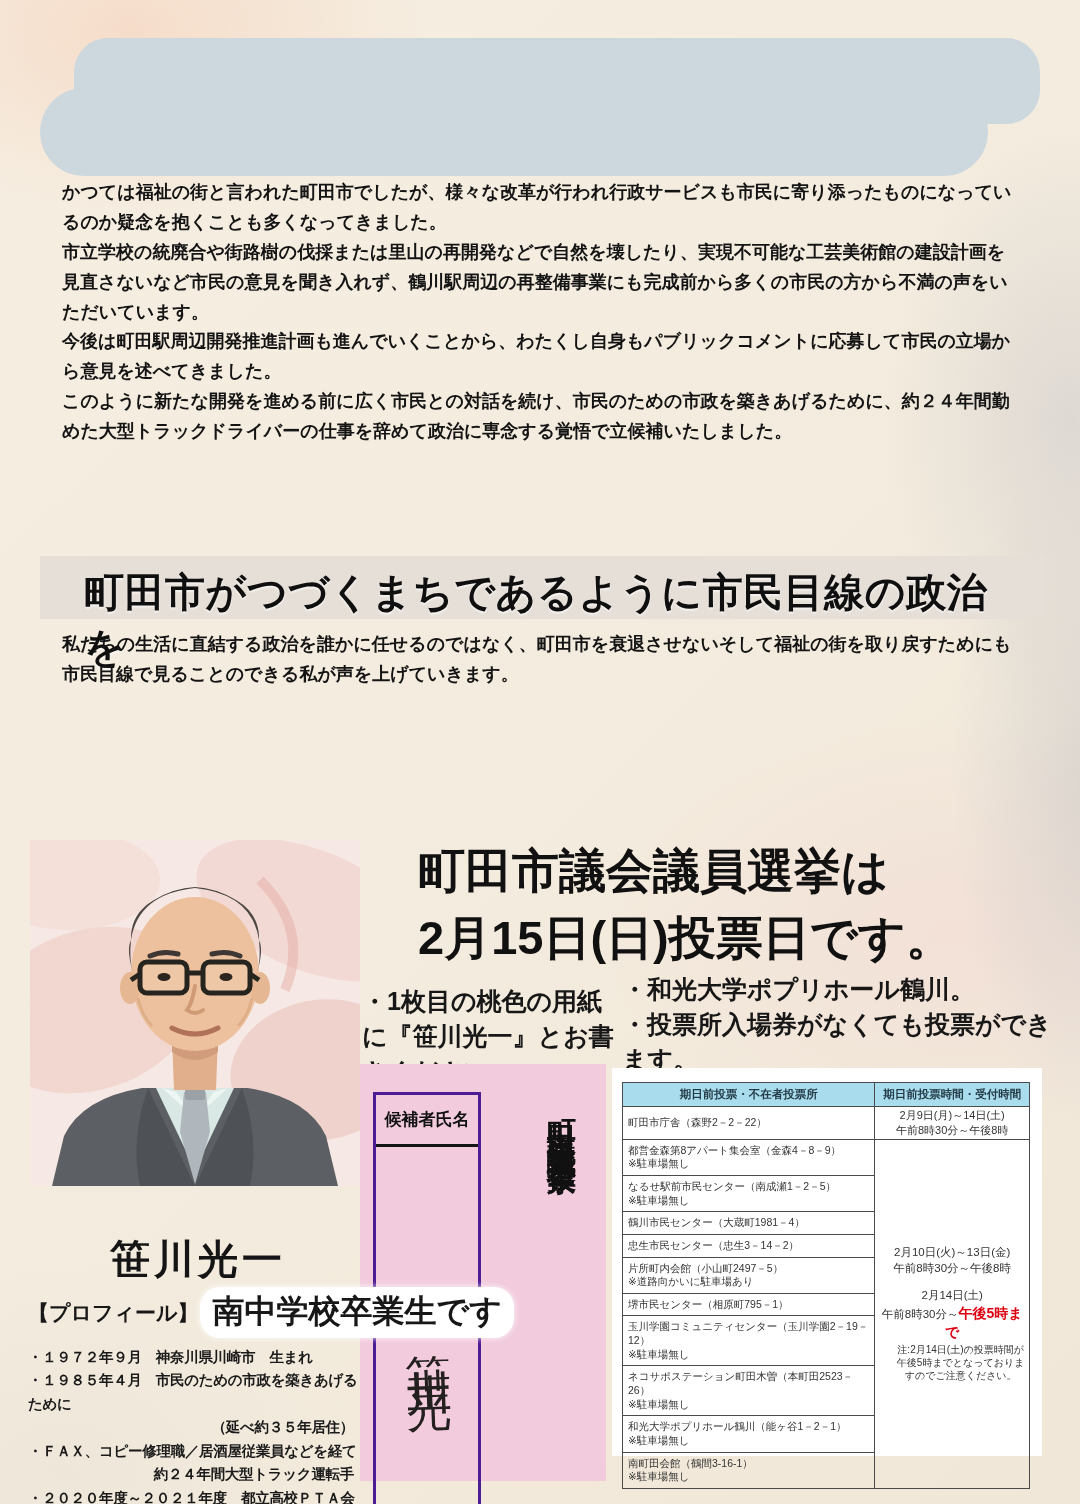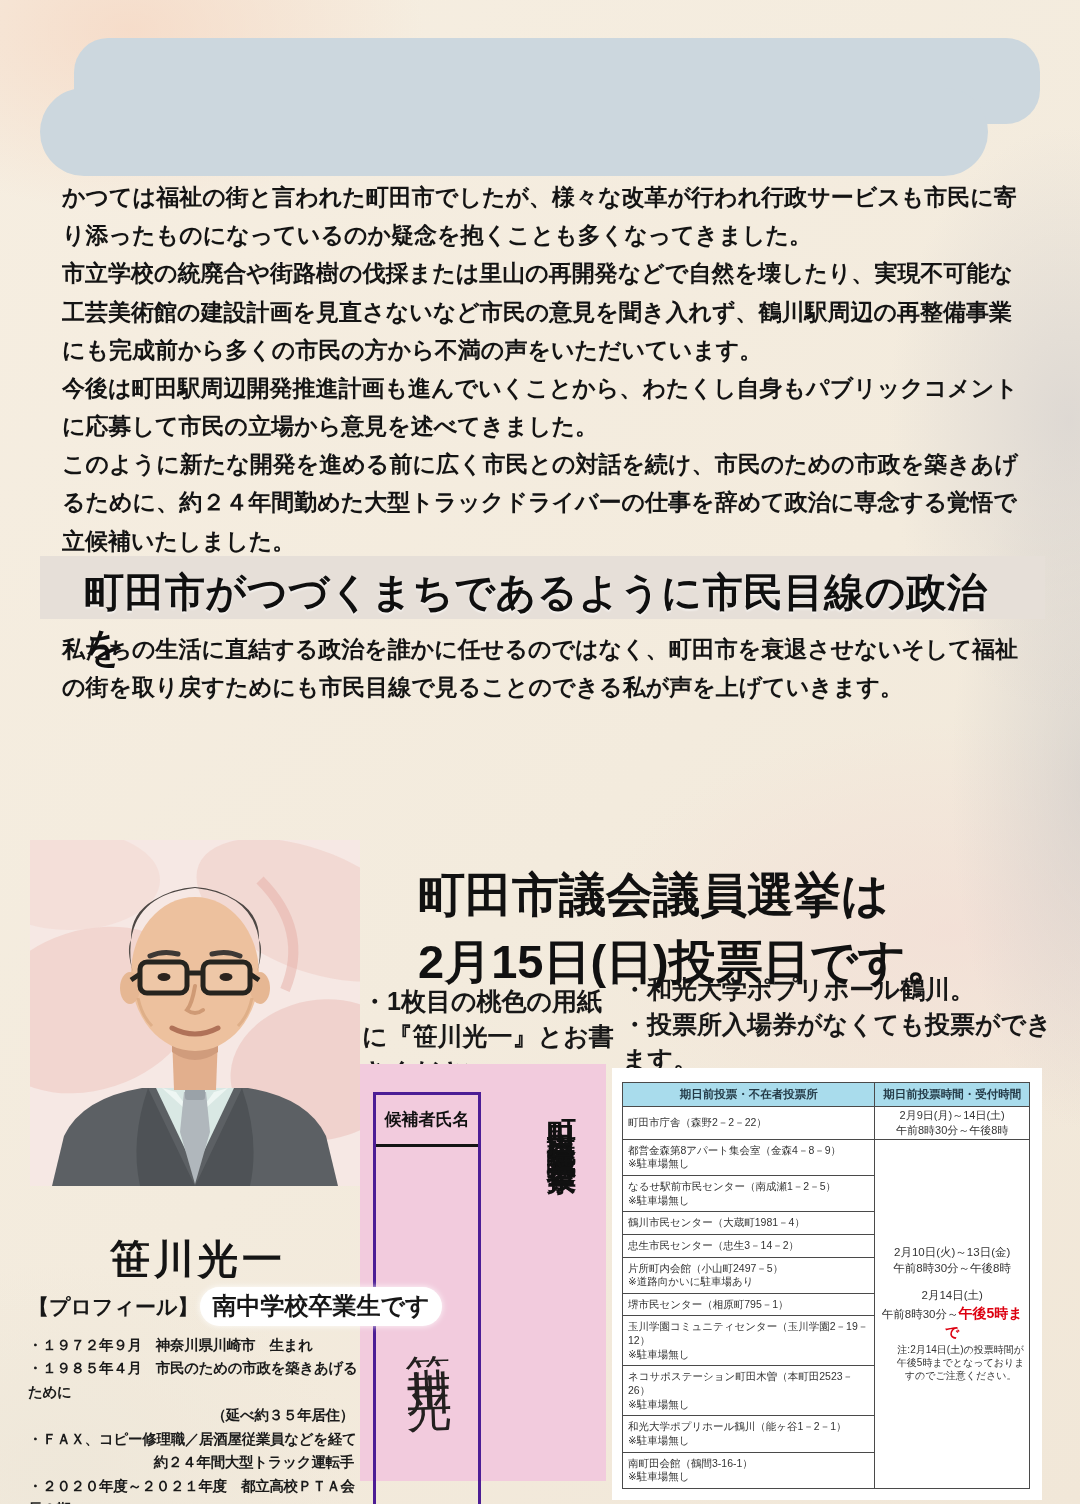--- a/index.html
+++ b/index.html
@@ -18,73 +18,73 @@
   }
   
   .banner-shape-a{position:absolute;left:74px;top:38px;width:966px;height:86px;background:#ccd7de;border-radius:34px;}
   .banner-shape-b{position:absolute;left:40px;top:88px;width:948px;height:88px;background:#ccd7de;border-radius:44px;}
   .banner-title{
     position:absolute;left:80px;top:56px;width:940px;text-align:center;
     font-size:63px;font-weight:bold;letter-spacing:1px;color:#0d0d0d;
     text-shadow:0 2px 2px rgba(255,255,255,.55);
   }
   
-  .copy{position:absolute;left:62px;width:956px;font-size:23px;font-weight:bold;line-height:1.66;color:#141414;}
+  .copy{position:absolute;left:62px;width:956px;font-size:18px;font-weight:bold;line-height:1.66;color:#141414;}
   .copy p{margin:0;}
   .intro{top:178px;}
   .sec2-copy{top:630px;}
   
   .sec2-bar{position:absolute;left:40px;top:556px;width:1005px;height:63px;background:#e6dfd8;}
   .sec2-title{
     position:absolute;left:84px;top:565px;width:940px;
     font-size:40px;font-weight:bold;color:#0f0f0f;letter-spacing:.5px;
     text-shadow:0 2px 2px rgba(255,255,255,.6);
   }
   
   .portrait{position:absolute;left:30px;top:840px;width:330px;height:346px;overflow:hidden;}
   
-  .elec-heading{position:absolute;left:418px;top:838px;width:640px;font-size:47px;font-weight:bold;line-height:1.42;color:#111;margin-top:24px;}
+  .elec-heading{position:absolute;left:418px;top:838px;width:640px;font-size:47px;font-weight:bold;line-height:1.42;color:#111;}
   .elec-note-left{position:absolute;left:362px;top:972px;width:262px;font-size:25px;font-weight:bold;line-height:1.4;margin-top:12px;}
   .elec-note-right{position:absolute;left:622px;top:972px;width:430px;font-size:25px;font-weight:bold;line-height:1.4;}
   .elec-note-right div{margin:0;}
   
   .ballot-card{position:absolute;left:360px;top:1064px;width:246px;height:417px;background:#f2cbdd;}
   .ballot-box{position:absolute;left:13px;top:28px;width:108px;height:464px;border:3px solid #4c1d95;display:flex;flex-direction:column;}
   .ballot-box-header{height:52px;border-bottom:3px solid #141414;display:flex;align-items:center;justify-content:center;font-size:17px;font-weight:bold;color:#111;}
   .ballot-name{
     flex:1;display:flex;align-items:center;justify-content:center;
     writing-mode:vertical-rl;text-orientation:upright;
     font-size:46px;font-weight:500;letter-spacing:16px;color:#23201f;
     transform:rotate(-2deg);
     font-family:"Liberation Serif","DejaVu Serif",serif;
   }
   .ballot-side-label{
     position:absolute;left:182px;top:32px;height:360px;
     writing-mode:vertical-rl;text-orientation:upright;
     font-size:29px;font-weight:bold;letter-spacing:5px;color:#111;
   }
   
-  .table-card{position:absolute;left:612px;top:1068px;width:430px;height:432px;background:#ffffff;}
+  .table-card{position:absolute;left:612px;top:1068px;width:430px;height:388px;background:#ffffff;}
   table.poll{border-collapse:collapse;margin:14px 10px;width:408px;table-layout:fixed;}
   table.poll th,table.poll td{border:1.5px solid #4a4a4a;color:#333;}
   table.poll th{background:#a9dcec;font-size:11.5px;font-weight:bold;padding:4px 2px;color:#243b48;}
   td.place{font-size:10.5px;line-height:1.3;padding:4px 5px;white-space:pre-line;font-weight:500;}
   td.time{font-size:11px;line-height:1.35;text-align:center;white-space:pre-line;vertical-align:middle;font-weight:500;}
   td.merged{vertical-align:middle;text-align:center;padding:4px 3px;}
   .m-line{font-size:11.5px;line-height:1.35;font-weight:500;}
   .m-gap{height:12px;}
   .m-red{color:#dd0010;font-weight:bold;font-size:14px;}
   .m-note{font-size:10px;line-height:1.3;margin-top:2px;font-weight:500;margin-left:17px;}
   col.c-place{width:62%;} col.c-time{width:38%;}
   
   .profile{position:absolute;left:28px;top:1232px;width:340px;}
   .profile-name{text-align:center;font-size:40px;font-weight:bold;letter-spacing:4px;color:#151515;}
   .profile-labelrow{display:flex;align-items:center;}
   .profile-label{font-size:21px;font-weight:bold;white-space:nowrap;}
-  .profile-pill{background:#ffffff;border-radius:20px;padding:3px 12px 4px;font-size:24px;font-weight:bold;margin-left:2px;white-space:nowrap;box-shadow:0 0 6px rgba(255,255,255,.9);}
+  .profile-pill{background:#ffffff;border-radius:20px;padding:3px 12px 4px;font-size:32px;font-weight:bold;margin-left:2px;white-space:nowrap;box-shadow:0 0 6px rgba(255,255,255,.9);}
   .profile-items{margin-top:8px;font-size:14.5px;font-weight:bold;line-height:1.62;letter-spacing:-.3px;color:#1a1a1a;}
   .profile-items .cont{text-align:right;padding-right:14px;}
 </style>
 </head>
 <body>
 
 <div class="page">
 
   <div class="banner-shape-a"></div>
   <div class="banner-shape-b"></div>

